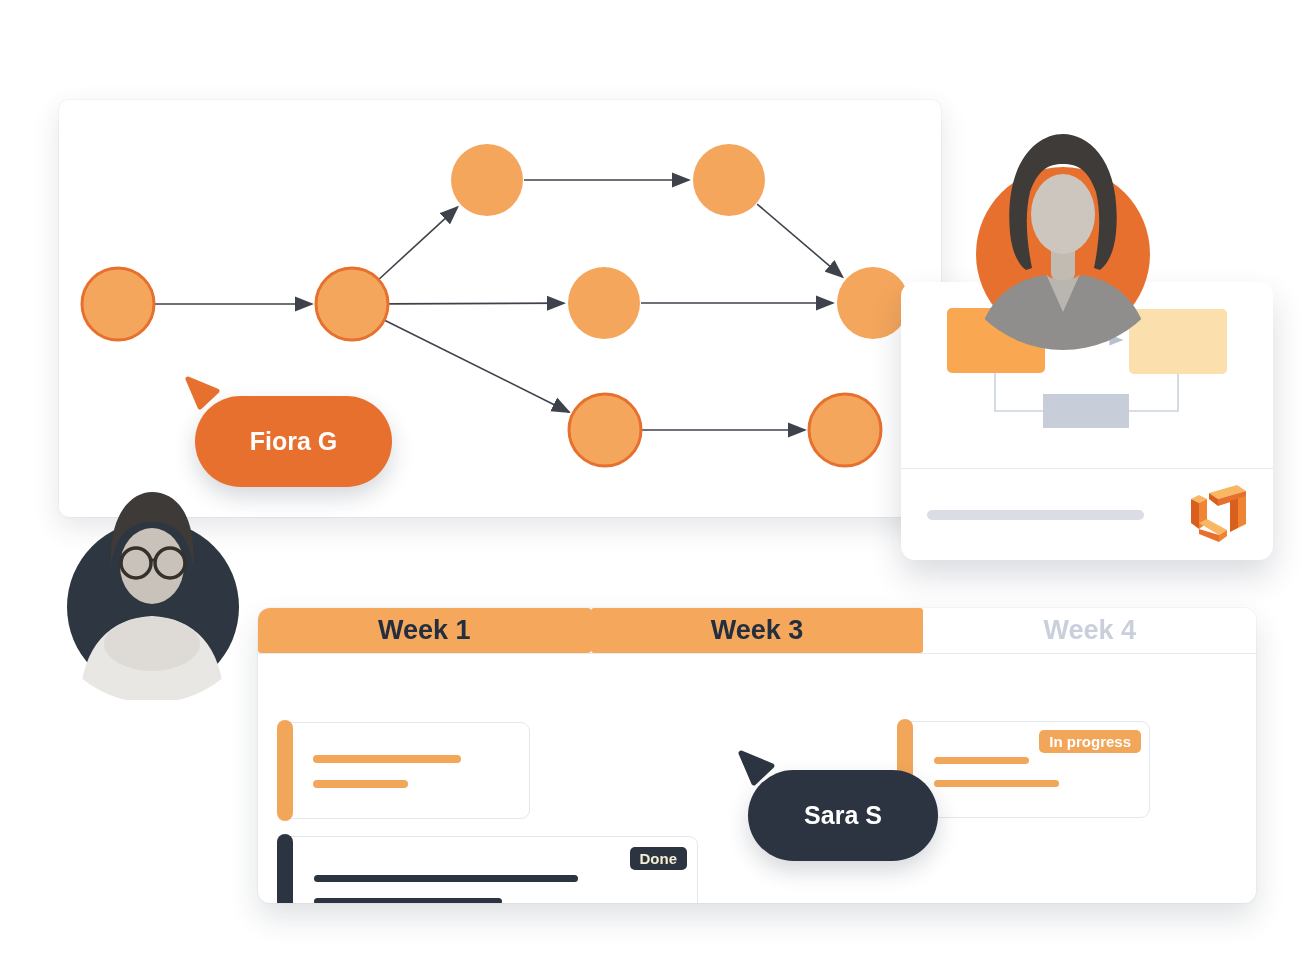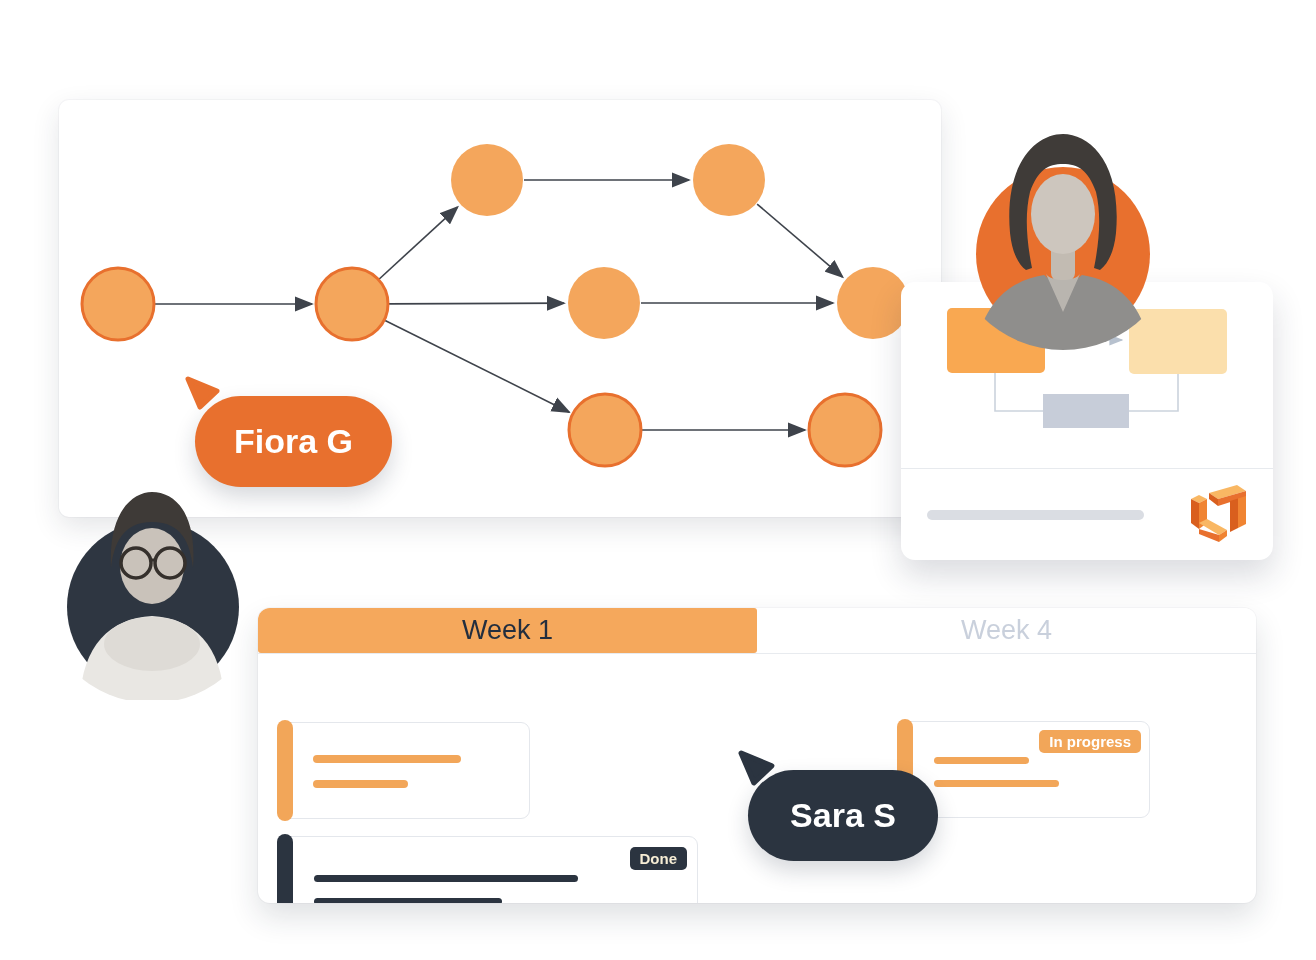--- a/index.html
+++ b/index.html
@@ -8,21 +8,21 @@
   
   .flow-card{position:absolute;left:59px;top:100px;width:882px;height:417px;background:#fff;
     border-radius:10px;box-shadow:0 10px 28px rgba(30,40,60,.12),0 0 0 1px rgba(30,40,60,.03);z-index:1;}
   #flow-svg{position:absolute;left:0;top:0;width:1316px;height:960px;z-index:2;pointer-events:none;}
 
   
   .cursor{position:absolute;}
   .cursor-fiora{left:185px;top:376px;z-index:3;}
   .cursor-sara{left:738px;top:750px;z-index:9;}
   .cursor-pill{margin:20px 0 0 10px;height:91px;border-radius:46px;display:flex;align-items:center;
-    justify-content:center;font-weight:bold;font-size:34px;color:#fff;box-shadow:0 10px 22px rgba(30,40,60,.18);}
+    justify-content:center;font-weight:bold;font-size:25px;color:#fff;box-shadow:0 10px 22px rgba(30,40,60,.18);}
   .pill-fiora{width:197px;background:#E8702E;}
   .pill-sara{width:190px;background:#2B3440;}
   .cursor-arrow{position:absolute;left:0;top:0;}
 
   
   .avatar{position:absolute;}
   .avatar-tr{left:948px;top:118px;z-index:6;}
   .avatar-bl{left:40px;top:468px;z-index:4;}
 
   
@@ -30,21 +30,21 @@
     border-radius:14px;box-shadow:0 16px 32px rgba(30,40,60,.16);z-index:5;}
   .mini-diagram svg{display:block;}
   .mini-footer{position:absolute;left:0;right:0;top:186px;bottom:0;border-top:1px solid #E7EAEE;
     display:flex;align-items:center;justify-content:space-between;padding:0 26px;box-sizing:border-box;}
   .progress-line{width:217px;height:10px;border-radius:5px;background:#DADDE3;}
 
   
   .planner{position:absolute;left:258px;top:608px;width:998px;height:295px;background:#fff;border-radius:12px;
     box-shadow:0 14px 30px rgba(30,40,60,.14),0 0 0 1px rgba(30,40,60,.03);z-index:7;overflow:hidden;}
   .tabs{display:flex;height:45px;border-bottom:1px solid #E8EBEF;}
-  .tab{flex:1;display:flex;align-items:center;justify-content:center;font-weight:normal;font-size:27px;
+  .tab{flex:1;display:flex;align-items:center;justify-content:center;font-weight:bold;font-size:27px;
     color:#C9D0DC;background:#fff;cursor:pointer;}
   .tab.active{background:#F5A85C;color:#232E3E;border-radius:3px;}
   .board{position:relative;height:249px;}
   .task-card{position:absolute;background:#fff;border:1.5px solid #E4E7EC;border-radius:9px;box-sizing:border-box;}
   .card-week1{left:20px;top:68px;width:252px;height:97px;}
   .card-done{left:20px;top:182px;width:420px;height:98px;}
   .card-progress{left:640px;top:67px;width:252px;height:97px;}
   .accent-bar{position:absolute;left:-2px;top:-3px;width:16px;height:calc(100% + 6px);border-radius:8px;}
   .accent-orange{background:#F2A659;}
   .accent-dark{background:#2B3440;}
@@ -170,20 +170,21 @@
         <line x1="111" y1="92" x2="115" y2="92" stroke="#35302C" stroke-width="3"></line>
         <path d="M40,232 C42,178 70,150 112,148 C154,150 182,178 184,232 Z" fill="#E9E7E3"></path>
         <ellipse cx="112" cy="176" rx="48" ry="27" fill="#DEDBD6"></ellipse>
       </g>
     </svg>
   </div>
 
   <section class="planner">
     <div class="tabs">
       <div class="tab active">Week 1</div>
+      <div class="tab active">Week 3</div>
       <div class="tab">Week 4</div>
     </div>
     <div class="board">
       <div class="task-card card-week1">
         <div class="accent-bar accent-orange"></div>
         <div class="line line-orange c1-l1"></div>
         <div class="line line-orange c1-l2"></div>
       </div>
       <div class="task-card card-done">
         <div class="accent-bar accent-dark"></div>

